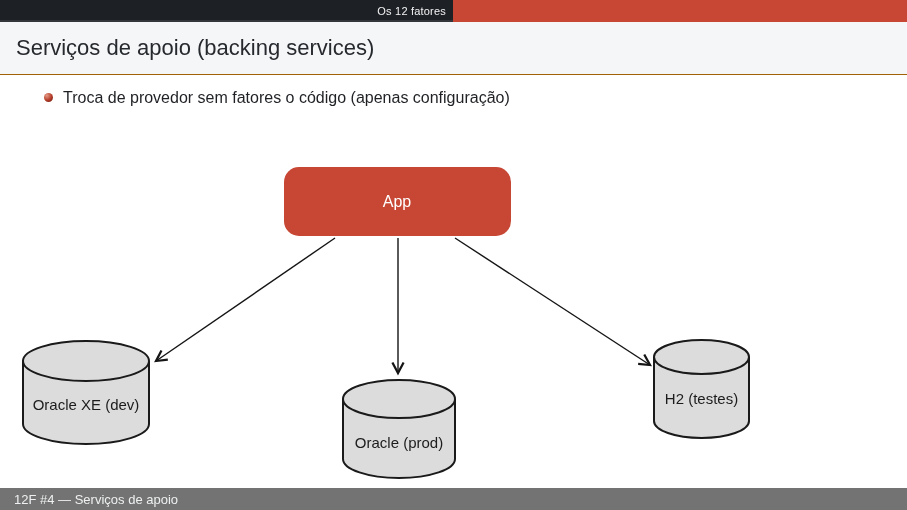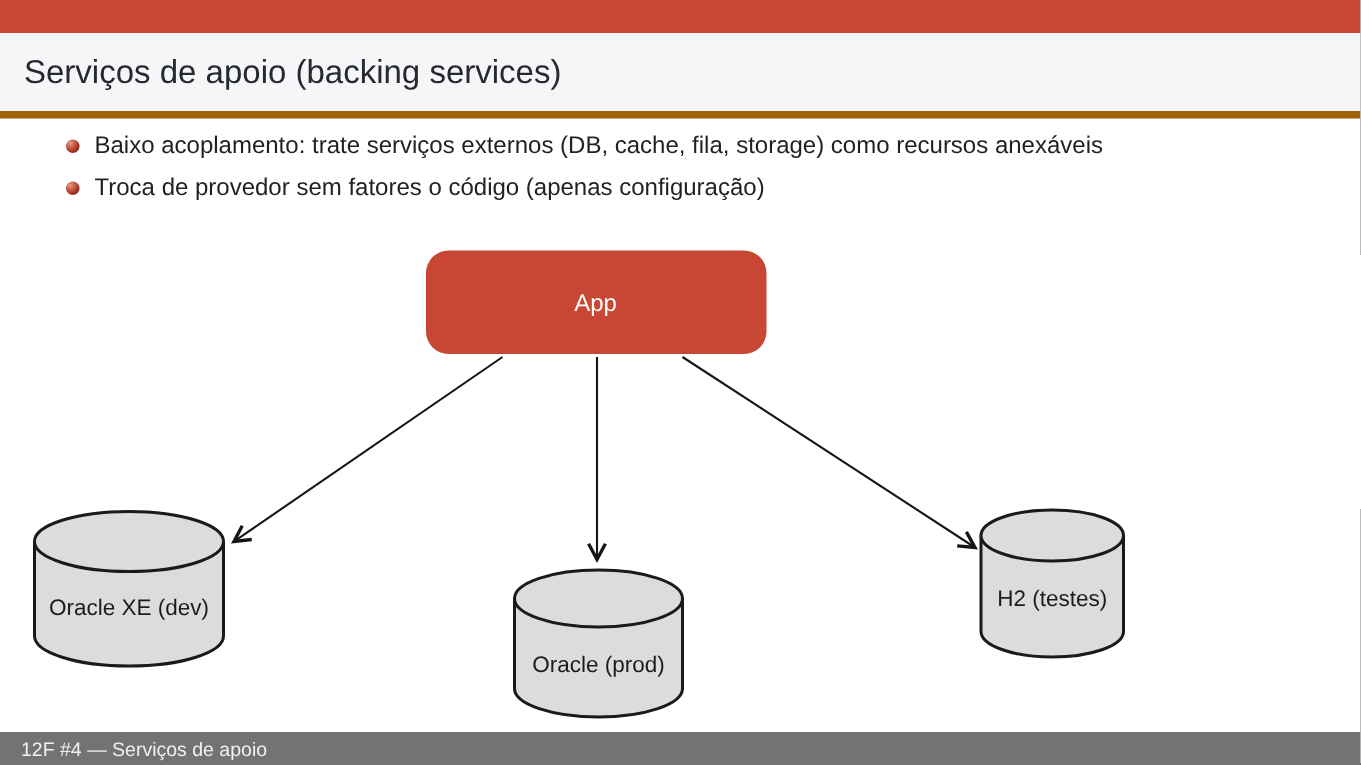--- a/index.html
+++ b/index.html
@@ -20,21 +20,21 @@
     box-shadow: inset 0 -2px 0 #33363b;
     display:flex; align-items:center; justify-content:flex-end;
   }
   .topbar-label { color:#f2f2f2; font-size:11px; padding-right:7px; letter-spacing:0.2px; }
   .topbar-red { flex:1; height:100%; background:#c74634; }
 
   
   .titleband {
     position:absolute; top:22px; left:0; width:907px; height:52px;
     background:#f5f6f7;
-    border-bottom:5px solid #a16207;
+    border-bottom:1px solid #a16207;
     display:flex; align-items:center;
   }
   .title {
     margin:0; padding-left:16px;
     font-size:22px; font-weight:normal;
     color:#26292e;
   }
 
   
   .bullets {
@@ -70,32 +70,31 @@
     display:flex; align-items:center; justify-content:center;
   }
   .footer-page span { color:#ffffff; font-size:13px; }
 </style>
 </head>
 <body>
 
 <div class="slide">
 
   <div class="topbar">
+    <div class="topbar-dark">
+      <span class="topbar-label">Os 12 fatores</span>
+    </div>
     <div class="topbar-red"></div>
   </div>
 
   <div class="titleband">
     <h1 class="title">Serviços de apoio (backing services)</h1>
   </div>
 
   <ul class="bullets">
-    <li class="bullet">
-      <span class="ball"></span>
-      <span class="bullet-text">Baixo acoplamento: trate serviços externos (DB, cache, fila, storage) como recursos anexáveis</span>
-    </li>
     <li class="bullet">
       <span class="ball"></span>
       <span class="bullet-text">Troca de provedor sem fatores o código (apenas configuração)</span>
     </li>
   </ul>
 
   <svg class="diagram" width="907" height="340" viewBox="0 150 907 340" xmlns="http://www.w3.org/2000/svg">
     <defs>
       <marker id="arrowhead" markerWidth="11" markerHeight="11" refX="8.5" refY="5" orient="auto">
         <path d="M1,1 L8.5,5 L1,9" fill="none" stroke="#151515" stroke-width="1.6"></path>

